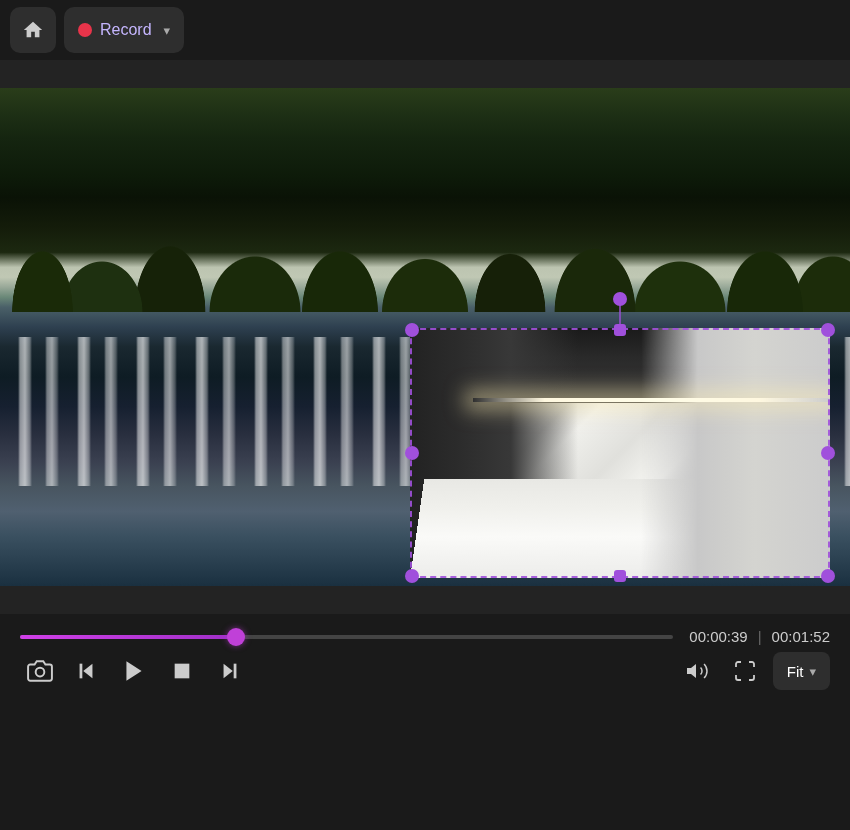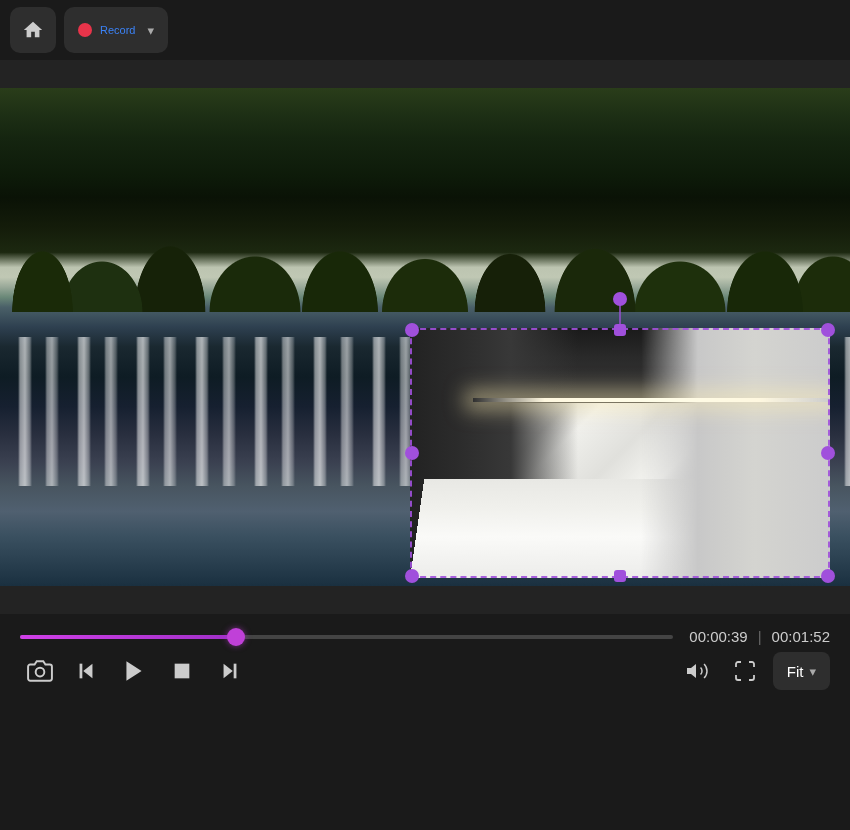--- a/index.html
+++ b/index.html
@@ -54,23 +54,23 @@
 
     .record-dot {
       width: 14px;
       height: 14px;
       background: #e8344a;
       border-radius: 50%;
       flex-shrink: 0;
     }
 
     .record-label {
-      font-size: 11px;
+      font-size: 16px;
       font-weight: 500;
-      color: #3b82f6;
+      color: #c4b5fd;
     }
 
     .record-chevron {
       margin-left: 4px;
       color: #aaa;
       font-size: 13px;
     }
 
     
     .toolbar-strip {

